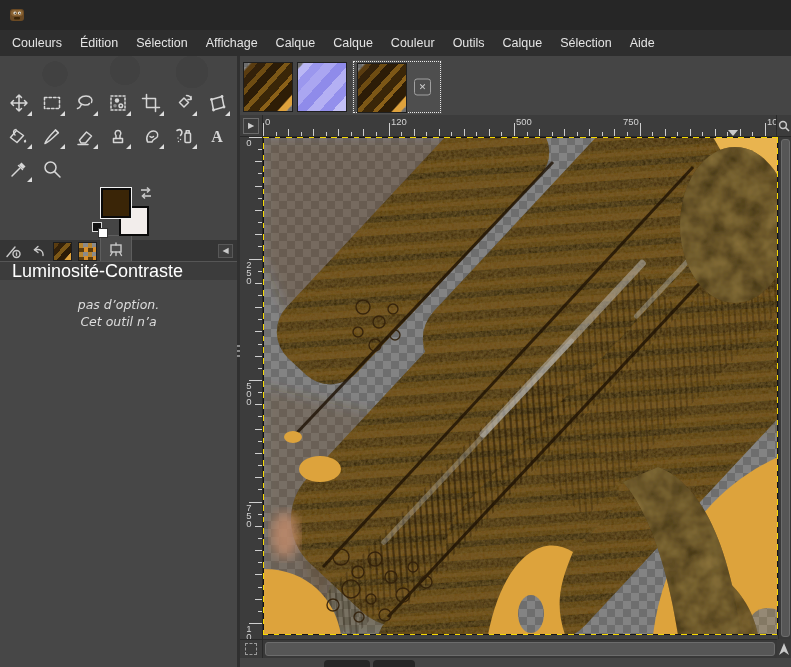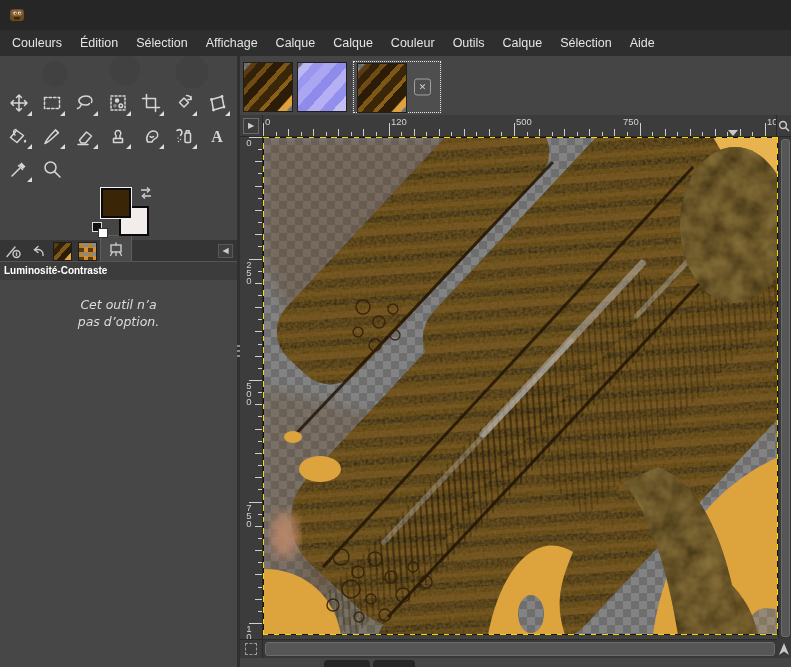--- a/index.html
+++ b/index.html
@@ -43,21 +43,21 @@
   .dock-tabs{position:absolute;top:184px;left:0;right:0;height:21px;display:flex;
              align-items:flex-end;background:#353535;border-bottom:1px solid #272727}
   .dock-tab{width:25px;height:20px;display:flex;align-items:center;justify-content:center;flex:none}
   .dock-tab.selected{width:30px;height:25px;background:#4a4a4a;border:1px solid #5e5e5e;border-bottom:none}
   .mini-thumb{width:17px;height:17px;border:1px solid #1d1d1d}
   .dock-collapse{margin-left:auto;margin-right:4px;margin-bottom:3px;width:15px;height:14px;
                  border:1px solid #585858;background:#3e3e3e;color:#c9c9c9;font-size:8px;
                  line-height:12px;text-align:center;padding:0}
   .opt-header{position:absolute;top:205px;left:0;right:0;height:18px;background:#3c3c3c;
               border-top:1px solid #565656;border-bottom:1px solid #2d2d2d;color:#fff;
-              font-weight:bold;font-size:10px;line-height:18px;padding-left:4px}
+              font-weight:normal;font-size:18px;line-height:18px;padding-left:12px}
   .opt-body{position:absolute;top:224px;left:0;right:0;bottom:0;background:#474747;
             color:#dcdcdc;font-style:italic;font-size:12.5px;line-height:17px;
             text-align:center;padding-top:16px;font-family:"DejaVu Sans",sans-serif}
 
   .divider{width:3px;flex:none;background:#303030;position:relative}
   .grip{position:absolute;left:0;top:289px;width:3px;height:14px;
         background:repeating-linear-gradient(#8a8a8a 0 2px,transparent 2px 5px)}
 
   
   .canvas-col{flex:1;display:flex;flex-direction:column;min-width:0}
@@ -326,22 +326,22 @@
           <svg width="16" height="16" viewBox="0 0 16 16" stroke="#c9c9c9" stroke-width="1.4" fill="none" stroke-linecap="round">
             <rect x="3" y="4" width="10" height="7"></rect>
             <path d="M8 2v2M4.5 11l-2 3.5M11.5 11l2 3.5M8 11v3.5"></path>
           </svg>
         </div>
         <button class="dock-collapse">◀</button>
       </div>
 
     <div class="opt-header">Luminosité-Contraste</div>
     <div class="opt-body" id="optmsg">
+        <div>pas d’option.</div>
         <div>Cet outil n’a</div>
-        <div>pas d’option.</div>
       </div>
   </div>
 
   <div class="divider">
     <span class="grip"></span>
   </div>
 
   <div class="canvas-col">
 
     <div class="tabstrip" id="tabstrip">

